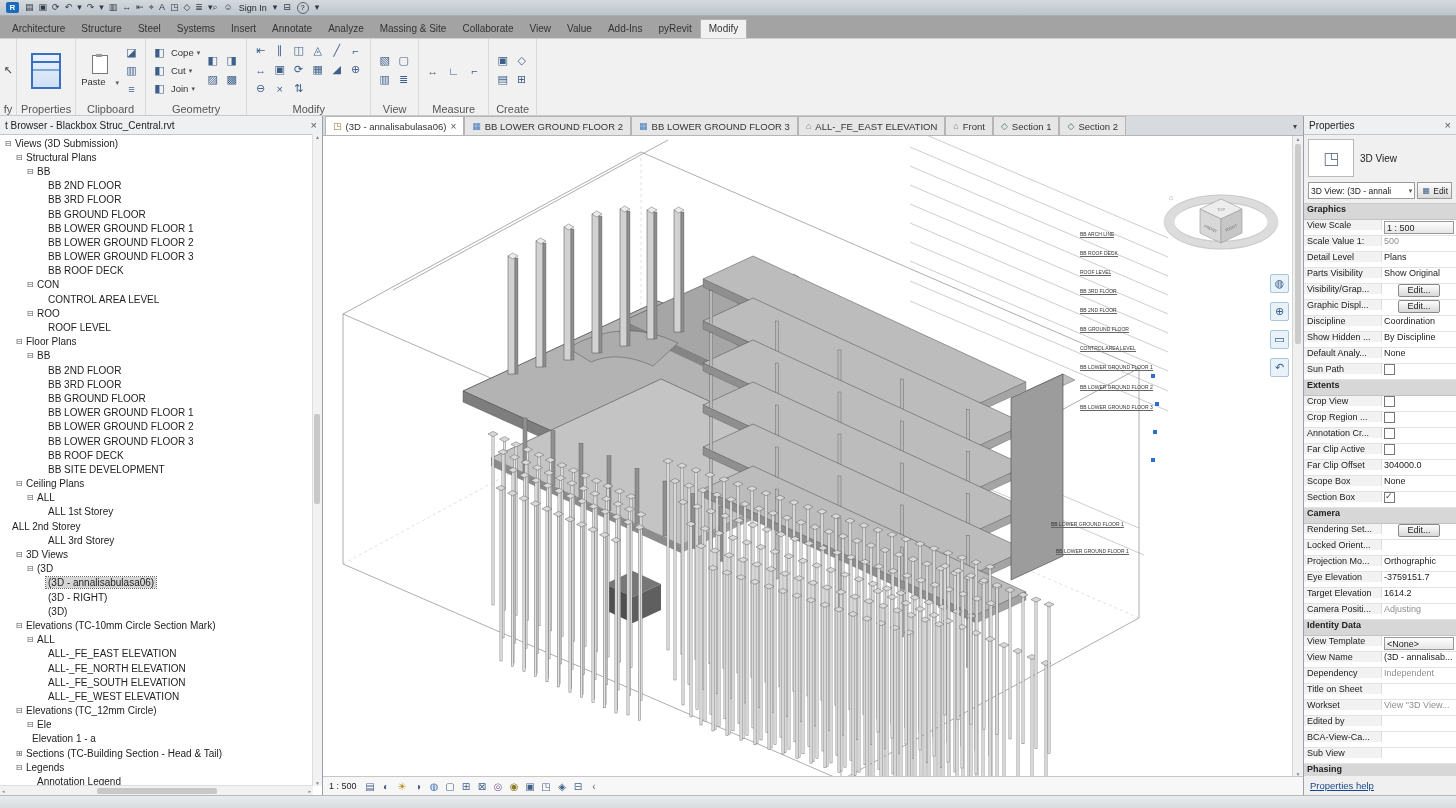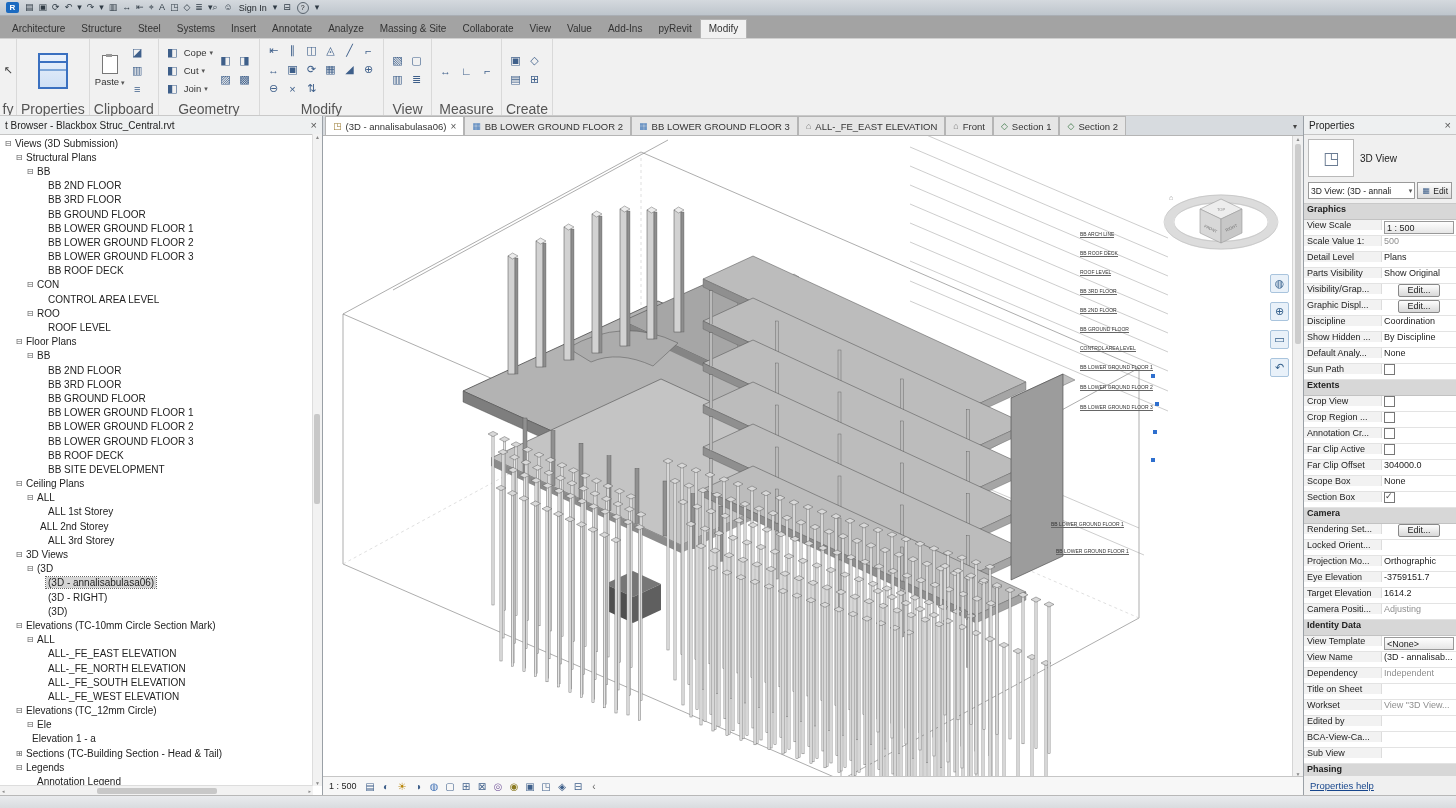--- a/index.html
+++ b/index.html
@@ -18,21 +18,21 @@
 
   
   .rtabs{flex:0 0 22px;background:#a3a3a3;display:flex;align-items:flex-end;padding-left:4px;border-bottom:1px solid #cfcfcf;}
   .rtab{padding:3px 8px 4px;font-size:10px;color:#333;white-space:nowrap;}
   .rtab.active{background:#f1f1f1;border:1px solid #b2b2b2;border-bottom:none;}
 
   
   .ribbon{flex:0 0 76px;background:#f1f1f1;border-bottom:1px solid #c9c9c9;display:flex;}
   .panel{display:flex;flex-direction:column;border-right:1px solid #d9d9d9;}
   .pbody{flex:1;display:flex;align-items:center;padding:3px 5px;gap:4px;}
-  .plabel{height:13px;font-size:14px;color:#555;display:flex;align-items:center;justify-content:center;gap:3px;padding:0 4px;}
+  .plabel{height:13px;font-size:11px;color:#555;display:flex;align-items:center;justify-content:center;gap:3px;padding:0 4px;}
   .sliver{width:16px;overflow:hidden;}
   .sliver .pbody{font-size:11px;color:#444;justify-content:center;}
   .props-btn{width:40px;height:46px;display:flex;align-items:center;justify-content:center;}
   .pb-icon{width:26px;height:32px;border:2px solid #3a70c0;background:linear-gradient(#eaf1fb,#cfe0f5);position:relative;}
   .pb-icon::before{content:"";position:absolute;top:6px;left:0;right:0;height:2px;background:#3a70c0;}
   .pb-icon::after{content:"";position:absolute;top:14px;left:0;right:0;height:2px;background:#7fa7d8;}
   .bigbtn{display:flex;flex-direction:column;align-items:center;font-size:9.5px;color:#333;gap:2px;}
   .clip-icon{width:14px;height:17px;border:1px solid #777;background:#fff;position:relative;}
   .clip-icon::before{content:"";position:absolute;top:-2px;left:3px;width:6px;height:3px;background:#999;}
   .smallcol{display:flex;flex-direction:column;gap:2px;}
@@ -182,21 +182,21 @@
         <span class="props-btn">
             <span class="pb-icon"></span>
           </span>
       </div>
       <div class="plabel">Properties</div>
     </div>
     <div class="panel">
       <div class="pbody">
         <span class="bigbtn">
           <span class="clip-icon"></span>
-          <span style="display:flex;align-items:flex-end;gap:2px;">
+          <span style="display:flex;align-items:flex-end;gap:10px;">
               <span>Paste</span>
               <span class="caret">▾</span>
             </span>
         </span>
         <span class="smallcol">
 
         <span class="gicon">◪</span>
             <span class="gicon">▥</span>
             <span class="gicon">≡</span>
           </span>
@@ -430,21 +430,21 @@
           <div class="trow" style="padding-left: 25px;">
             <span class="tsym">⊟</span>
             <span class="tlabel">ALL</span>
           </div>
 
           <div class="trow" style="padding-left: 36px;">
             <span class="tsym"></span>
             <span class="tlabel">ALL 1st Storey</span>
           </div>
 
-          <div class="trow" style=" margin-left: 28px;">
+          <div class="trow" style="">
             <span class="tsym"></span>
             <span class="tlabel">ALL 2nd Storey</span>
           </div>
 
           <div class="trow" style="padding-left: 36px;">
             <span class="tsym"></span>
             <span class="tlabel">ALL 3rd Storey</span>
           </div>
 
           <div class="trow" style="padding-left: 14px;">

